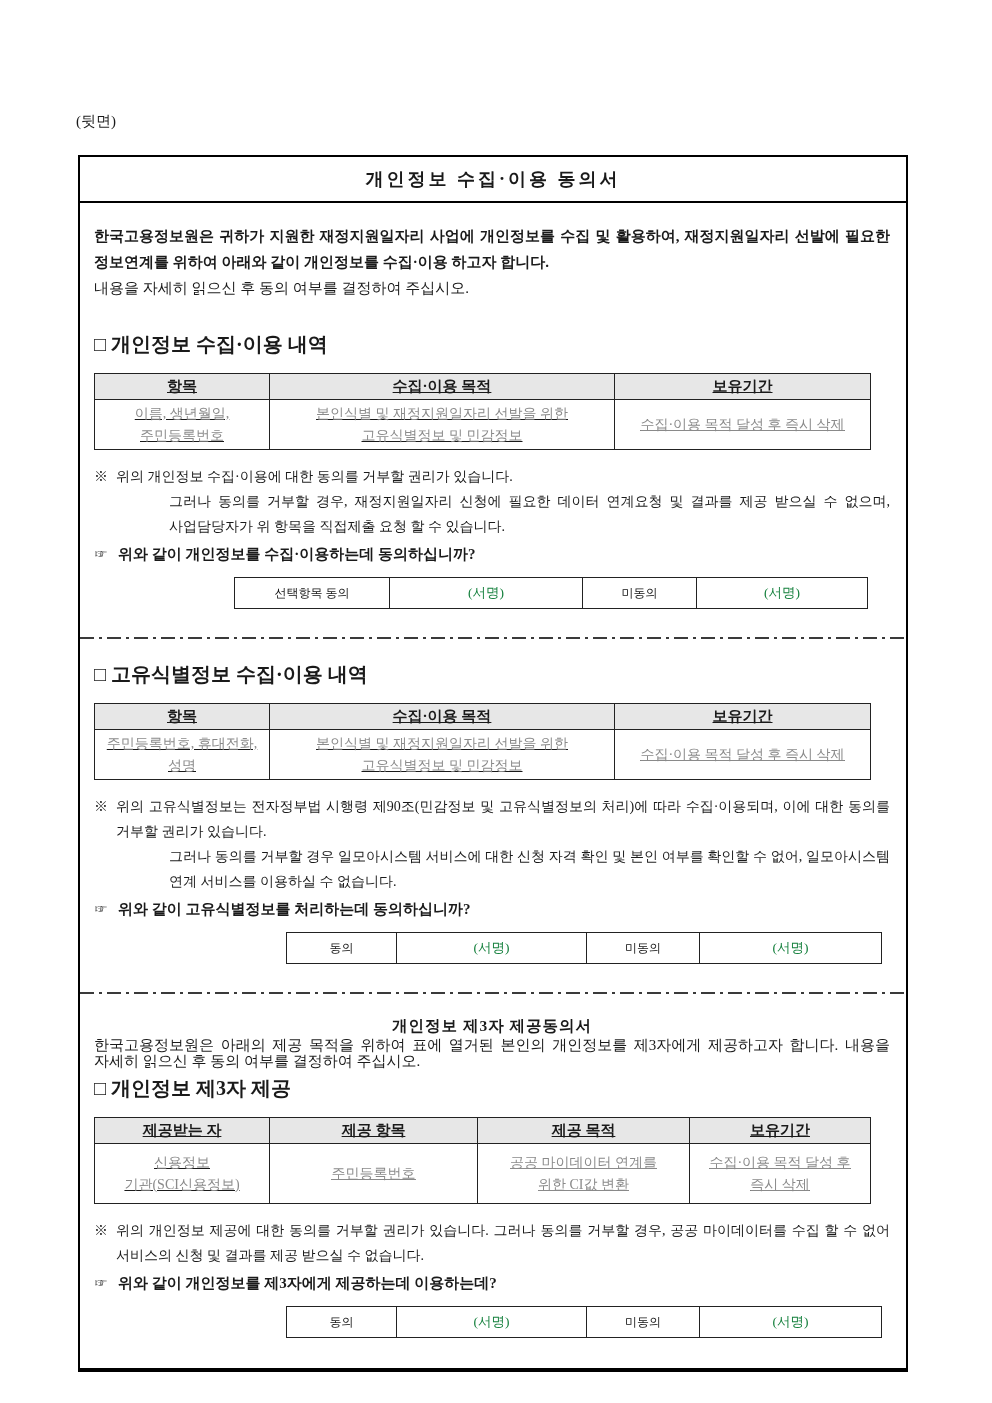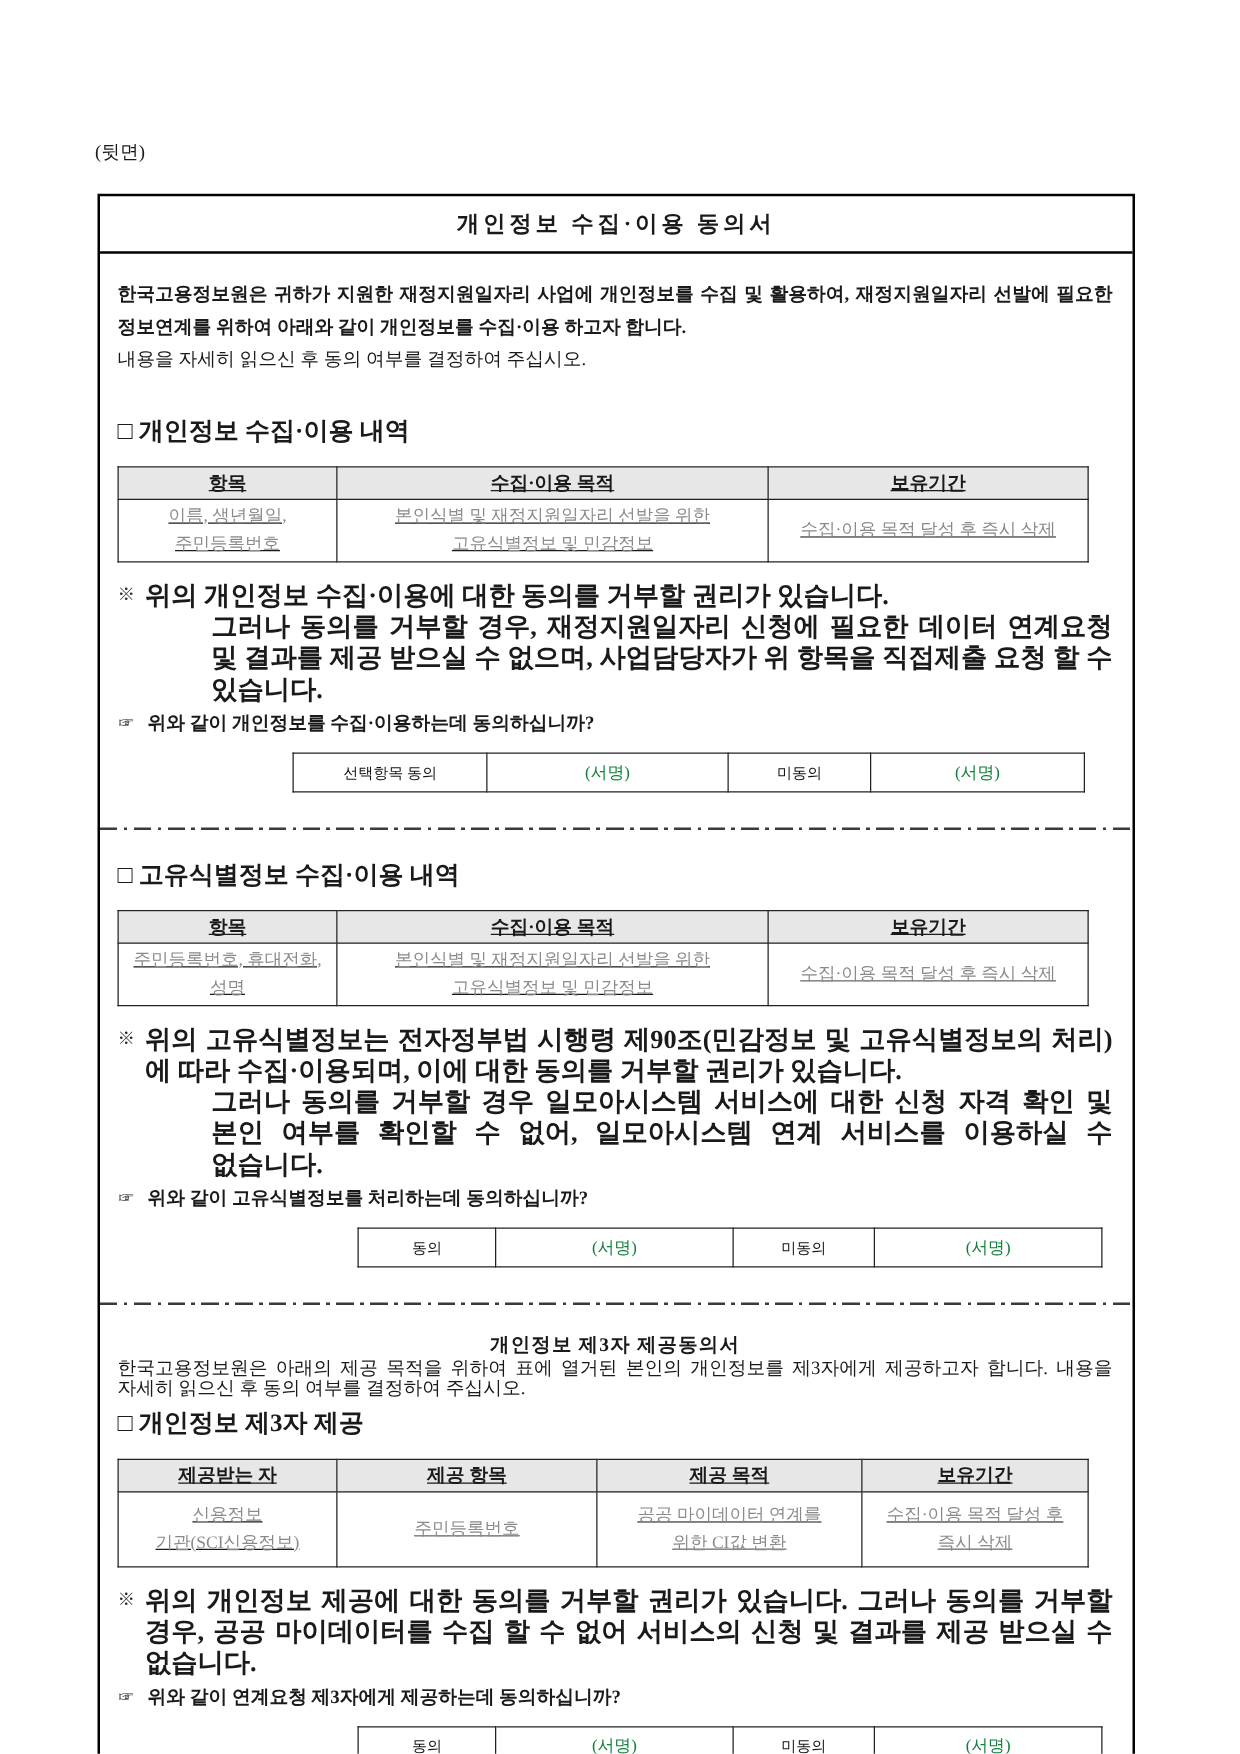--- a/index.html
+++ b/index.html
@@ -53,21 +53,21 @@
     font-size: 14px; color: #8a8a8a;
     padding: 2px 4px;
   }
   .info-table.wide td { height: 60px; }
   .cell-line { display: block; line-height: 22px; }
   .u { text-decoration: underline; }
 
   .note { display: flex; margin-top: 14px; }
   .note .marker { width: 22px; flex: none; font-size: 14px; color: #2a2a2a; line-height: 25px; }
   .note-body { flex: 1; }
-  .note-body p { font-size: 21px; line-height: 25px; text-align: justify; font-weight: bold; }
+  .note-body p { font-size: 14px; line-height: 25px; text-align: justify; }
   .note-body p.cont { padding-left: 6px; margin-left: 47px; }
 
   .question { display: flex; margin-top: 3px; }
   .question .marker { width: 24px; flex: none; font-size: 14px; line-height: 25px; }
   .q-text { font-size: 15px; font-weight: 700; line-height: 25px; }
 
   .consent-table { margin-top: 10px; border: 1.5px solid #222; }
   .consent-table td { border: 1px solid #222; height: 31px; text-align: center; vertical-align: middle; }
   .consent-table .c-label { font-size: 12px; font-weight: 400; color: #111; }
   .consent-table .c-sign  { font-size: 13.5px; color: #15803d; }
@@ -274,21 +274,21 @@
 
     <div class="note">
       <span class="marker">※</span>
       <div class="note-body">
         <p>위의 개인정보 제공에 대한 동의를 거부할 권리가 있습니다. 그러나 동의를 거부할 경우, 공공 마이데이터를 수집 할 수 없어 서비스의 신청 및 결과를 제공 받으실 수 없습니다.</p>
       </div>
     </div>
 
     <div class="question">
       <span class="marker">☞</span>
-      <span class="q-text">위와 같이 연계요청 제3자에게 제공하는데 동의하십니까?</span>
+      <span class="q-text">위와 같이 개인정보를 제3자에게 제공하는데 이용하는데?</span>
     </div>
 
     <table class="consent-table t2">
       <colgroup>
           <col style="width:110px">
           <col style="width:190px">
           <col style="width:113px">
           <col style="width:182px">
         </colgroup>
       <tbody>

